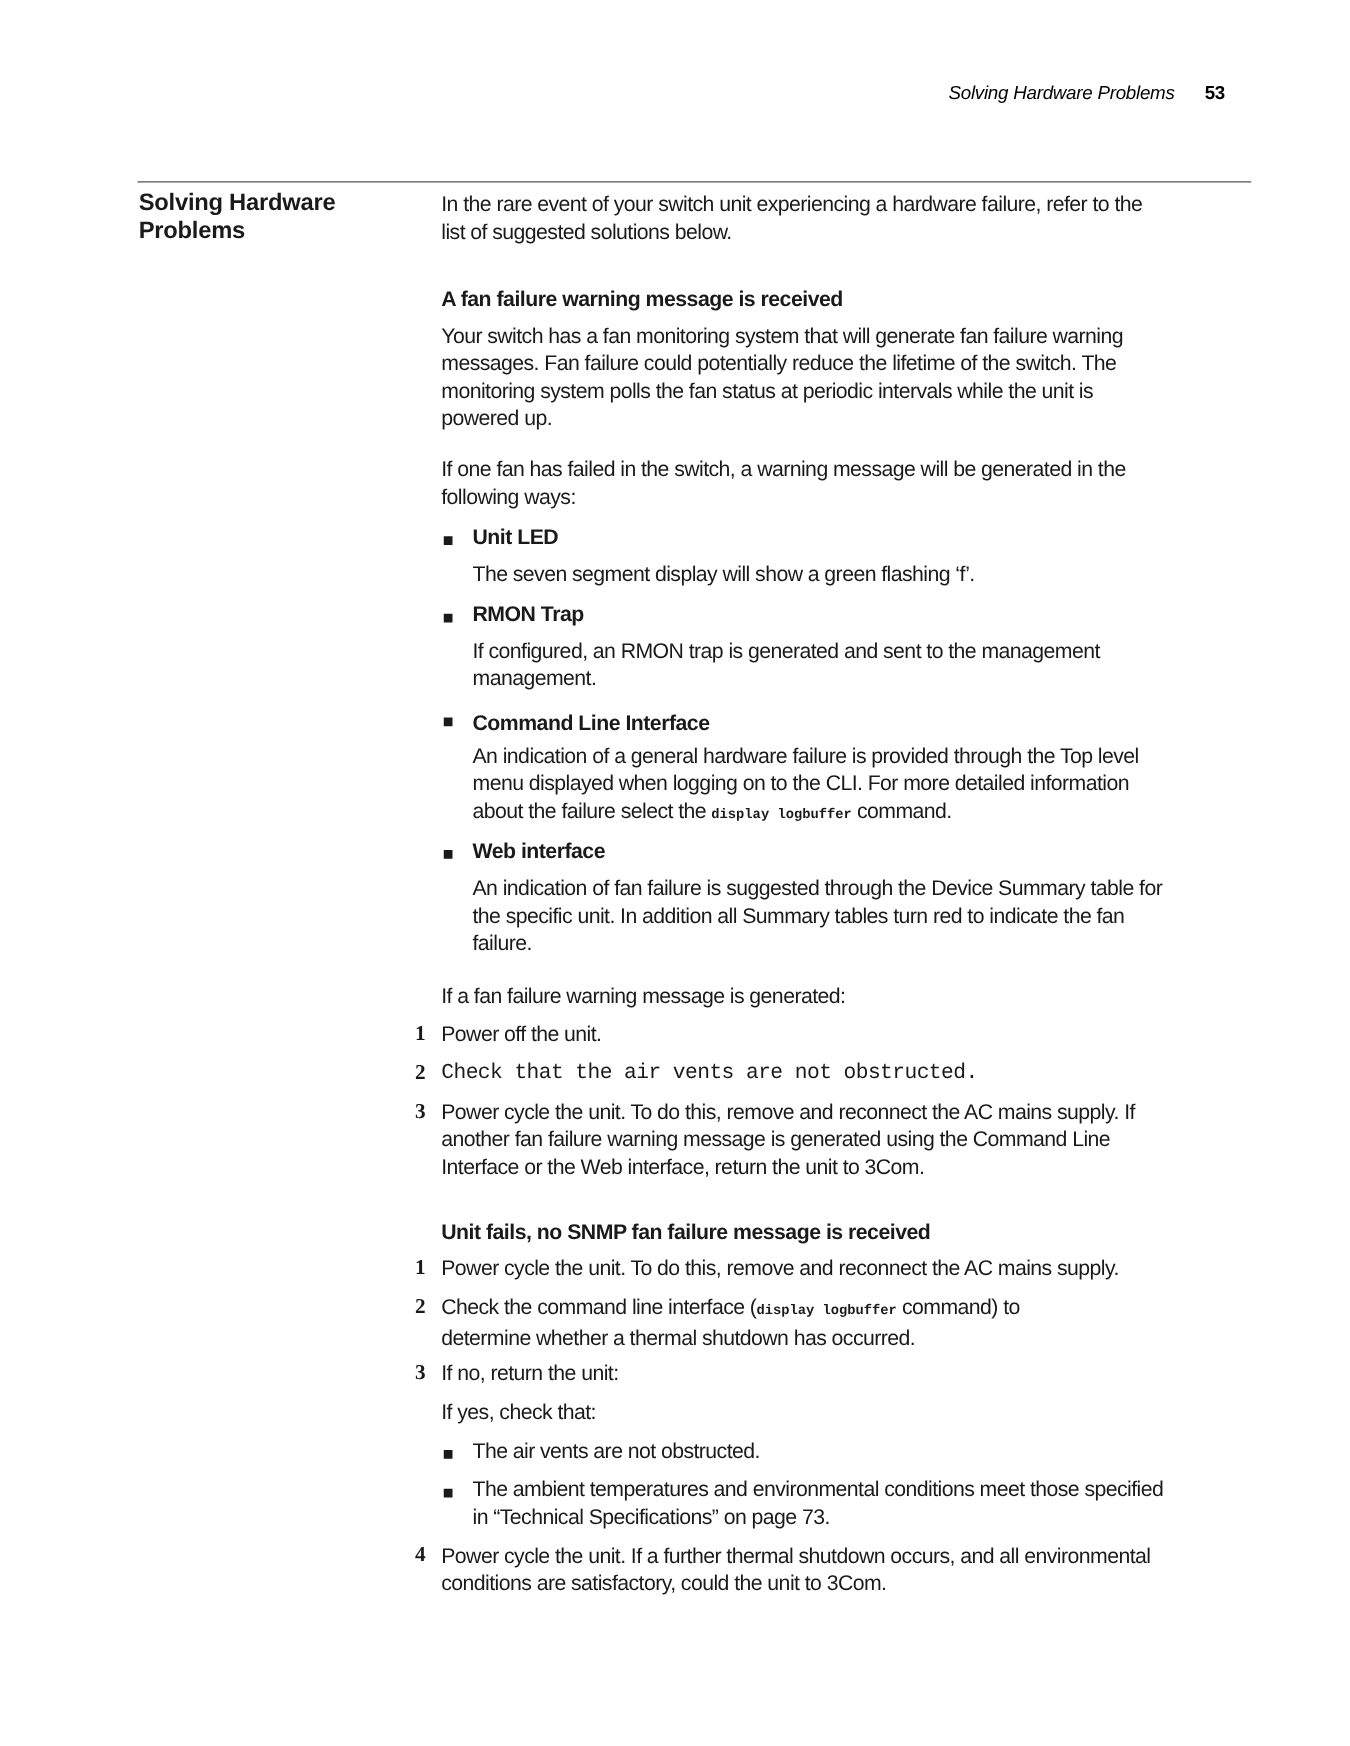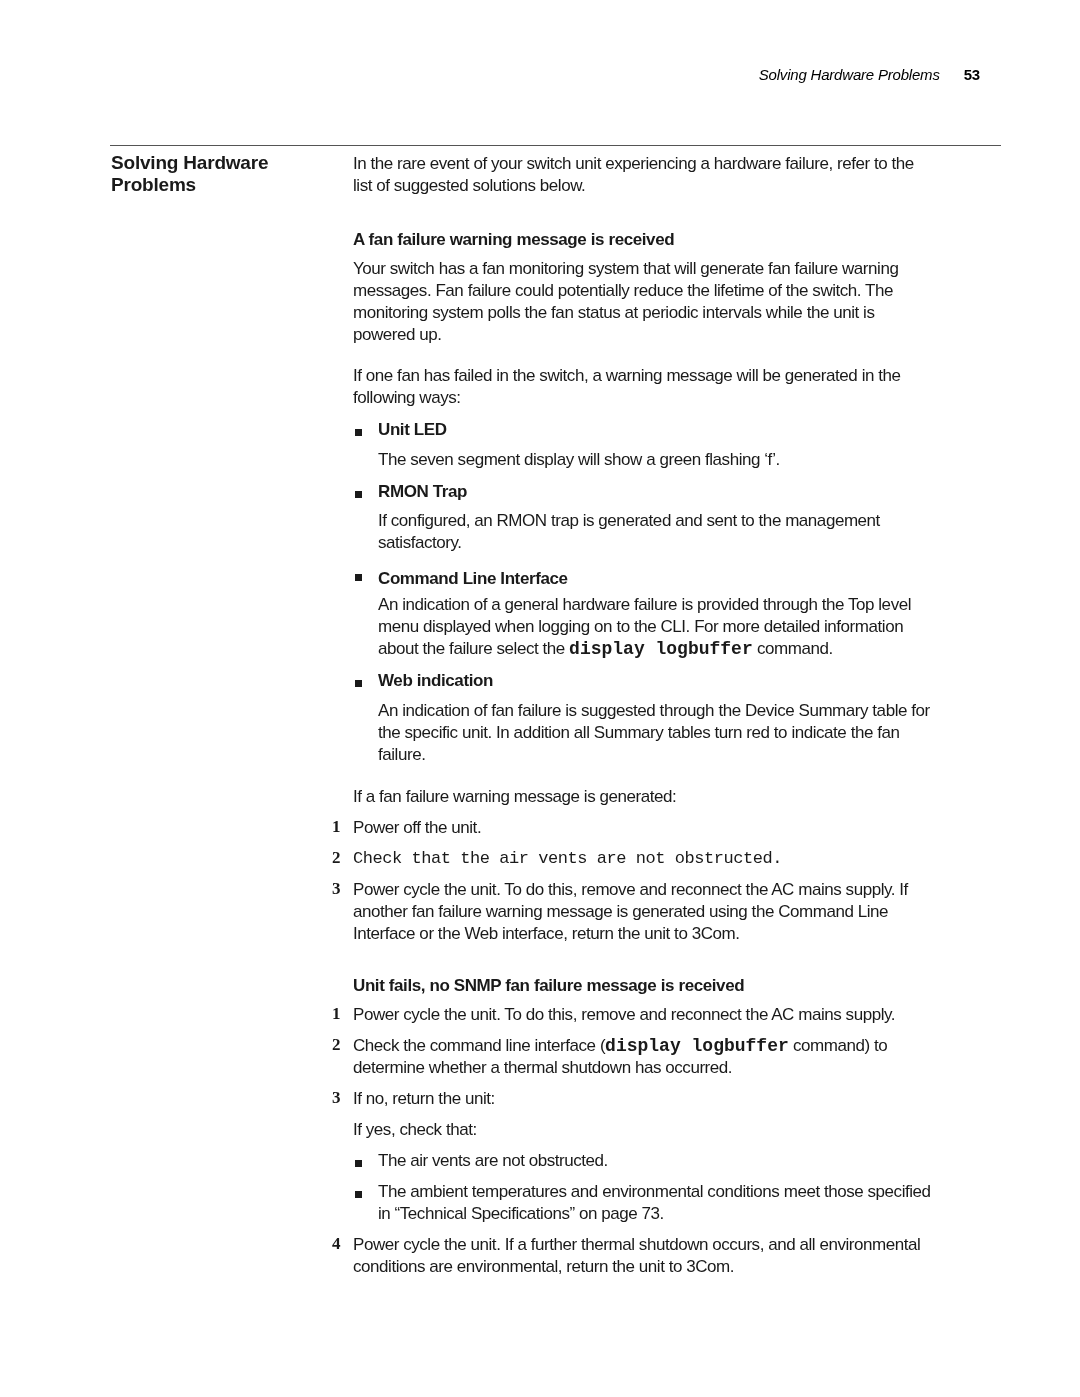--- a/index.html
+++ b/index.html
@@ -7,21 +7,21 @@
          font-family:"Liberation Sans", sans-serif; color:#1a1a1a; }
   .abs { position:absolute; }
   .running-head { position:absolute; top:66px; right:100px; font-size:15px; font-style:italic; color:#000000; letter-spacing:-0.2px; }
   .running-head .pg { font-style:normal; font-weight:bold; margin-left:24px; }
   .rule { position:absolute; top:145px; left:110px; width:891px; height:1px; background:#555; }
   .section-title { position:absolute; top:152px; left:111px; font-size:19px; font-weight:bold; line-height:22px; letter-spacing:-0.2px; }
   .txt { font-size:17px; line-height:22px; letter-spacing:-0.45px; transform-origin:left top; }
   .h3 { font-size:17px; font-weight:bold; letter-spacing:-0.4px; }
   .bul { position:absolute; width:7px; height:7px; background:#1a1a1a; }
   .num { position:absolute; font-family:"Liberation Serif", serif; font-weight:bold; font-size:17px; }
-  code { font-family:"Liberation Mono", monospace; font-weight:bold; font-size:18px; letter-spacing:0; }
+  code { font-family:"Liberation Mono", monospace; font-weight:bold; font-size:11px; letter-spacing:0; }
 </style>
 </head>
 <body>
 
 <div class="running-head">
   <span>Solving Hardware Problems</span><span class="pg">53</span>
 </div>
 
 <div class="rule"></div>
 
@@ -52,33 +52,33 @@
 <div class="bul" style="top:429px;left:355px;"></div>
 <div class="abs txt h3" style="top:419px;left:378px;text-align:center;">Unit LED</div>
 <div class="abs txt" style="top:449px;left:378px;">
   <div>The seven segment display will show a green flashing ‘f’.</div>
 </div>
 
 <div class="bul" style="top:491px;left:355px;"></div>
 <div class="abs txt h3" style="top:481px;left:378px;">RMON Trap</div>
 <div class="abs txt" style="top:510px;left:378px;">
   <div>If configured, an RMON trap is generated and sent to the management</div>
-  <div>satisfactory.</div>
+  <div>management.</div>
 </div>
 
 <div class="bul" style="top:574px;left:355px;"></div>
 <div class="abs txt h3" style="top:568px;left:378px;">Command Line Interface</div>
 <div class="abs txt" style="top:594px;left:378px;">
   <div>An indication of a general hardware failure is provided through the Top level</div>
   <div>menu displayed when logging on to the CLI. For more detailed information</div>
   <div><span>about the failure select the </span><code>display logbuffer</code><span> command.</span></div>
 </div>
 
 <div class="bul" style="top:680px;left:355px;"></div>
-<div class="abs txt h3" style="top:670px;left:378px;">Web indication</div>
+<div class="abs txt h3" style="top:670px;left:378px;">Web interface</div>
 <div class="abs txt" style="top:700px;left:378px;">
   <div>An indication of fan failure is suggested through the Device Summary table for</div>
   <div>the specific unit. In addition all Summary tables turn red to indicate the fan</div>
   <div>failure.</div>
 </div>
 
 <div class="abs txt" style="top:786px;left:353px;">If a fan failure warning message is generated:</div>
 
 <div class="num" style="top:817px;left:332px;">1</div>
 <div class="abs txt" style="top:817px;left:353px;">
@@ -120,14 +120,14 @@
 </div>
 <div class="bul" style="top:1191px;left:355px;"></div>
 <div class="abs txt" style="top:1181px;left:378px;">
   <div>The ambient temperatures and environmental conditions meet those specified</div>
   <div>in “Technical Specifications” on page 73.</div>
 </div>
 
 <div class="num" style="top:1234px;left:332px;">4</div>
 <div class="abs txt" style="top:1234px;left:353px;">
   <div>Power cycle the unit. If a further thermal shutdown occurs, and all environmental</div>
-  <div>conditions are environmental, return the unit to 3Com.</div>
+  <div>conditions are satisfactory, could the unit to 3Com.</div>
 </div>
 
 </body></html>

